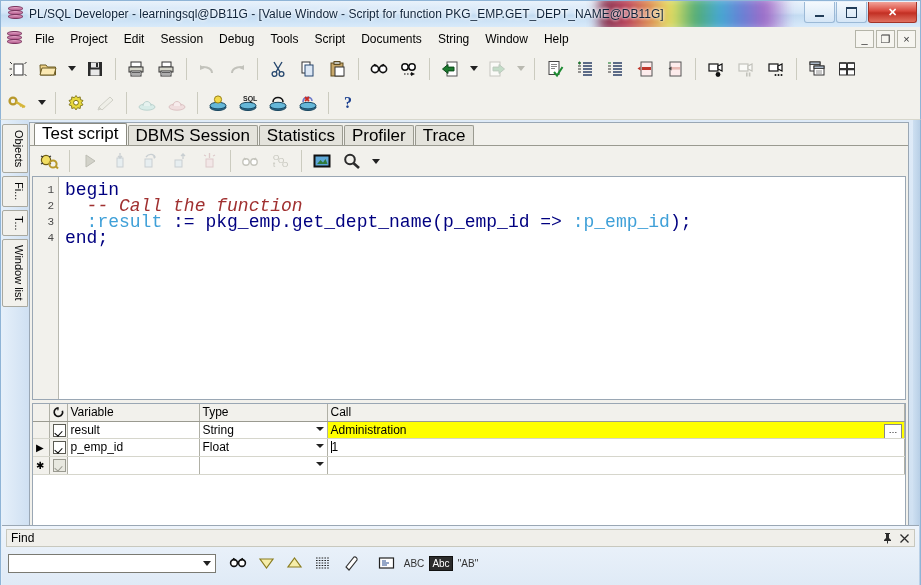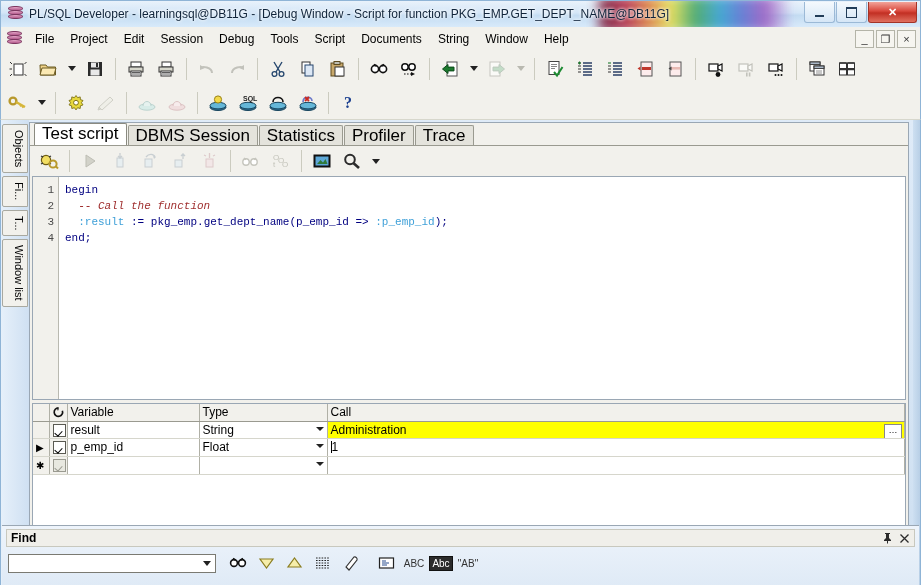--- a/index.html
+++ b/index.html
@@ -137,21 +137,21 @@
   
   .editor{
     flex:1;background:#fff;border:1px solid #9aa7b4;margin:0 2px;display:flex;min-height:0;
     font-family:"Liberation Mono",monospace;
   }
   .gutter{
     width:26px;background:#f2f1ec;border-right:1px solid #b9b9b0;
     text-align:right;padding:5px 4px 0 0;box-sizing:border-box;
     font-size:11px;color:#4a4a4a;line-height:16px;
   }
-  .codearea{flex:1;padding:5px 0 0 6px;font-size:11px;line-height:16px;color:#000;white-space:pre;}
+  .codearea{flex:1;padding:5px 0 0 6px;font-size:18px;line-height:16px;color:#000;white-space:pre;}
   .kw{color:#000080;}
   .cmt{color:#a03030;font-style:italic;}
   .bindv{color:#3fa0d8;}
   .plain{color:#000;}
   .ident{color:#000080;}
   
   .gridwrap{
     height:152px;background:#fff;border:1px solid #9aa7b4;margin:3px 2px 0 2px;
     display:flex;flex-direction:column;overflow:hidden;
   }
@@ -205,21 +205,21 @@
   .sb-flag .b3{background:#fff;border:1px solid #999;box-sizing:border-box;}
   
   .findpanel{
     position:absolute;left:1px;right:1px;bottom:1px;height:60px;
     background:linear-gradient(180deg,#eef4fb,#dfeaf6);
     border-top:1px solid #9aa7b4;
   }
   .find-head{
     height:18px;display:flex;align-items:center;justify-content:space-between;
     background:#f0efea;border:1px solid #c8c8be;margin:3px 4px 0 4px;padding:0 4px;
-    font-size:12px;color:#000;box-sizing:border-box;font-weight:bold;
+    font-size:12px;color:#000;box-sizing:border-box;
   }
   .find-head-btns{display:flex;gap:6px;align-items:center;}
   .find-row{display:flex;align-items:center;padding:5px 4px 0 6px;}
   .find-combo{
     width:208px;height:19px;background:#fff;border:1px solid #7a7a72;
     display:flex;align-items:center;justify-content:flex-end;box-sizing:border-box;
   }
   .combo-arrow{
     width:16px;height:17px;display:flex;align-items:center;justify-content:center;
   }
@@ -234,21 +234,21 @@
 </head>
 <body>
 
 <div class="app">
 
   <div class="titlebar">
     <div class="title-colorblur"></div>
     <span class="title-icon">
       <span class="db-ico"><i></i><i></i><i></i></span>
     </span>
-    <span class="title-text">PL/SQL Developer - learningsql@DB11G - [Debug Window - Script for function PKG_EMP.GET_DEPT_NAME@DB11G]</span>
+    <span class="title-text">PL/SQL Developer - learningsql@DB11G - [Value Window - Script for function PKG_EMP.GET_DEPT_NAME@DB11G]</span>
     <div class="win-btns">
       <div class="wb">
           <span class="min-g"></span>
         </div>
       <div class="wb">
           <span class="max-g"></span>
         </div>
       <div class="wb close">
           <span class="glyph">✕</span>
         </div>

